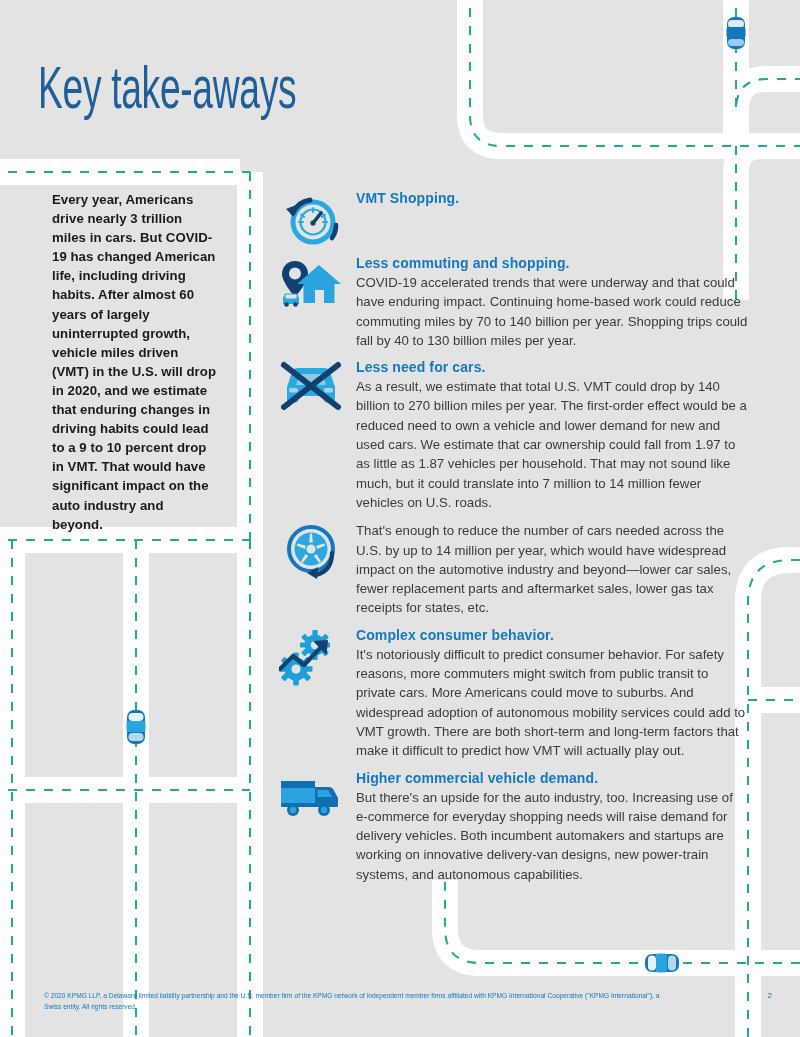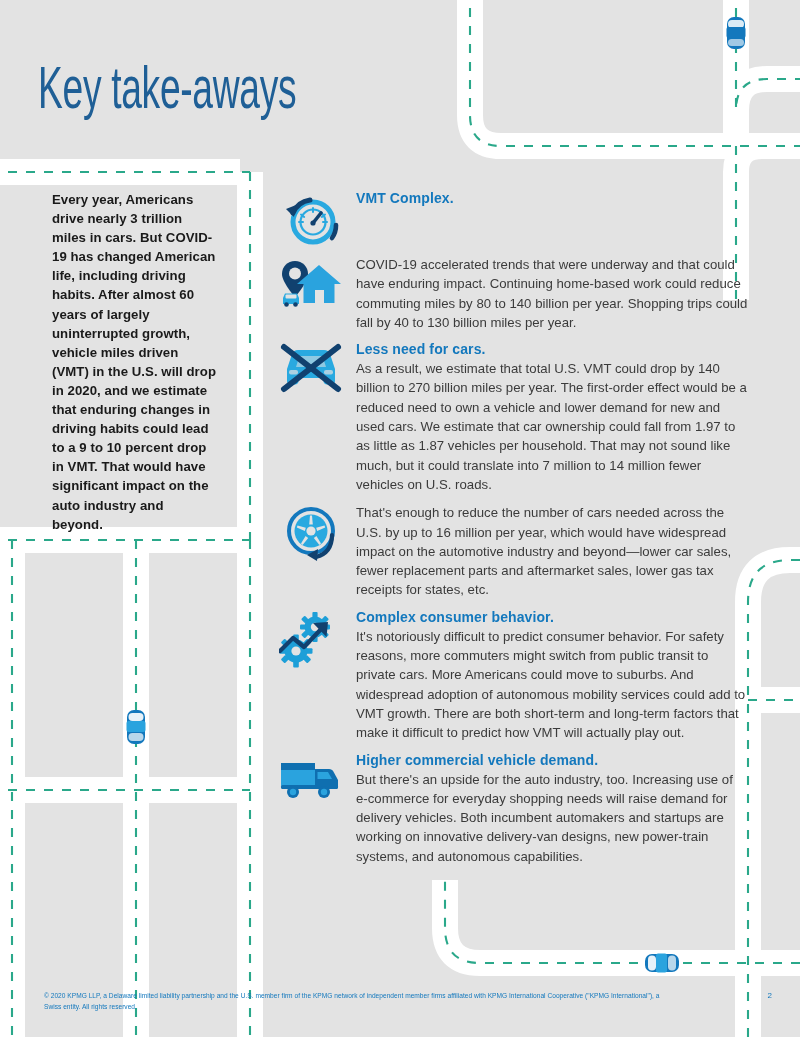--- a/index.html
+++ b/index.html
@@ -192,39 +192,40 @@
             <line x1="19" y1="30" x2="23" y2="30"></line>
           </g>
           <path d="M 33 31 L 41 21" stroke="#11416f" stroke-width="3.6" stroke-linecap="round" fill="none"></path>
           <circle cx="33" cy="31" r="2.6" fill="#11416f"></circle>
           <path d="M 18 14 A 21 21 0 0 1 52 22" fill="none" stroke="#11416f" stroke-width="4.6" stroke-linecap="round" opacity="0"></path>
           <path d="M 13 21 A 22 22 0 0 1 30 8" fill="none" stroke="#11416f" stroke-width="5" stroke-linecap="round"></path>
           <path d="M 6 17 L 16 13 L 14 25 Z" fill="#11416f"></path>
           <path d="M 52 46 A 22 22 0 0 0 56 33" fill="none" stroke="#11416f" stroke-width="4.6" stroke-linecap="round"></path>
         </svg>
       </span>
-      <h2>VMT Complex.</h2>
+      <h2>VMT Shopping.</h2>
     </div>
 
     <div class="block">
       <span class="icon">
         <svg width="64" height="58" viewBox="0 0 64 58">
           <path d="M 16 4 C 23.5 4 29 9.6 29 17 C 29 25.5 16 40 16 40 C 16 40 3 25.5 3 17 C 3 9.6 8.5 4 16 4 Z" fill="#11416f"></path>
           <circle cx="16" cy="16.5" r="6" fill="#e3e3e3"></circle>
           <path d="M 40 8 L 62 27 L 55.5 27 L 55.5 46 L 24.5 46 L 24.5 27 L 18 27 Z" fill="#2aa3de"></path>
           <rect x="36" y="33" width="9" height="13" fill="#e3e3e3"></rect>
           <g>
             <path d="M 4 41 L 6 36.5 L 18 36.5 L 20 41 L 20 47 L 4 47 Z" fill="#29a9e0"></path>
             <rect x="6.5" y="37.5" width="11" height="4" rx="1" fill="#e3e3e3"></rect>
             <circle cx="7.5" cy="47.5" r="2.3" fill="#11416f"></circle>
             <circle cx="16.5" cy="47.5" r="2.3" fill="#11416f"></circle>
           </g>
         </svg>
       </span>
-      <p>COVID-19 accelerated trends that were underway and that could have enduring impact. Continuing home-based work could reduce commuting miles by 80 to 140 billion per year. Shopping trips could fall by 40 to 130 billion miles per year.</p>
+      <h2>Less commuting and shopping.</h2>
+      <p>COVID-19 accelerated trends that were underway and that could have enduring impact. Continuing home-based work could reduce commuting miles by 70 to 140 billion per year. Shopping trips could fall by 40 to 130 billion miles per year.</p>
     </div>
 
     <div class="block">
       <span class="icon">
         <svg width="64" height="52" viewBox="0 0 64 52">
           <path d="M 8 26 L 13 11 C 14 8 16 7 19 7 L 45 7 C 48 7 50 8 51 11 L 56 26 L 56 38 C 56 40 54.5 41.5 52.5 41.5 L 48 41.5 C 46 41.5 44.5 40 44.5 38 L 44.5 35 L 19.5 35 L 19.5 38 C 19.5 40 18 41.5 16 41.5 L 11.5 41.5 C 9.5 41.5 8 40 8 38 Z" fill="#29a9e0"></path>
           <path d="M 17 24 L 20.5 13 L 43.5 13 L 47 24 Z" fill="#e3e3e3" opacity="0.55"></path>
           <rect x="10" y="27" width="9" height="4.5" rx="2" fill="#e3e3e3" opacity="0.7"></rect>
           <rect x="45" y="27" width="9" height="4.5" rx="2" fill="#e3e3e3" opacity="0.7"></rect>
           <line x1="5" y1="4" x2="59" y2="46" stroke="#11416f" stroke-width="6" stroke-linecap="round"></line>
@@ -246,21 +247,21 @@
             <path d="M 44.5 20.5 L 45.2 22.4 L 37.2 26 L 36.2 22.7 Z"></path>
             <path d="M 41 38.5 L 39.4 39.9 L 33.8 33 L 36.4 31 Z"></path>
             <path d="M 21 38.5 L 22.6 39.9 L 28.2 33 L 25.6 31 Z"></path>
             <path d="M 17.5 20.5 L 16.8 22.4 L 24.8 26 L 25.8 22.7 Z"></path>
           </g>
           <path d="M 13 30 A 20 20 0 0 0 25 47" fill="none" stroke="#11416f" stroke-width="4" stroke-linecap="round" opacity="0"></path>
           <path d="M 52 30 C 52 44 44 50 36 52" fill="none" stroke="#11416f" stroke-width="4.2" stroke-linecap="round"></path>
           <path d="M 38 44 L 37 56 L 27 50 Z" fill="#11416f"></path>
         </svg>
       </span>
-      <p>That's enough to reduce the number of cars needed across the U.S. by up to 16 million per year, which would have widespread impact on the automotive industry and beyond—lower car sales, fewer replacement parts and aftermarket sales, lower gas tax receipts for states, etc.</p>
+      <p>That's enough to reduce the number of cars needed across the U.S. by up to 14 million per year, which would have widespread impact on the automotive industry and beyond—lower car sales, fewer replacement parts and aftermarket sales, lower gas tax receipts for states, etc.</p>
     </div>
 
     <div class="block">
       <span class="icon">
         <svg width="64" height="58" viewBox="0 0 64 58">
           <g transform="translate(36,16)">
             <g fill="#1d9fd8">
               <circle cx="0" cy="0" r="10.5"></circle>
               <g>
                 <rect x="-2.6" y="-15" width="5.2" height="6" rx="1"></rect>

